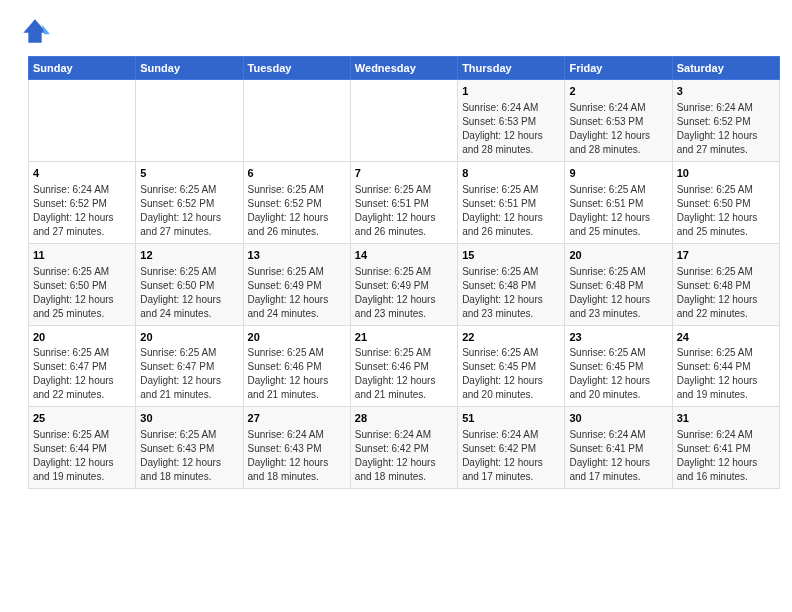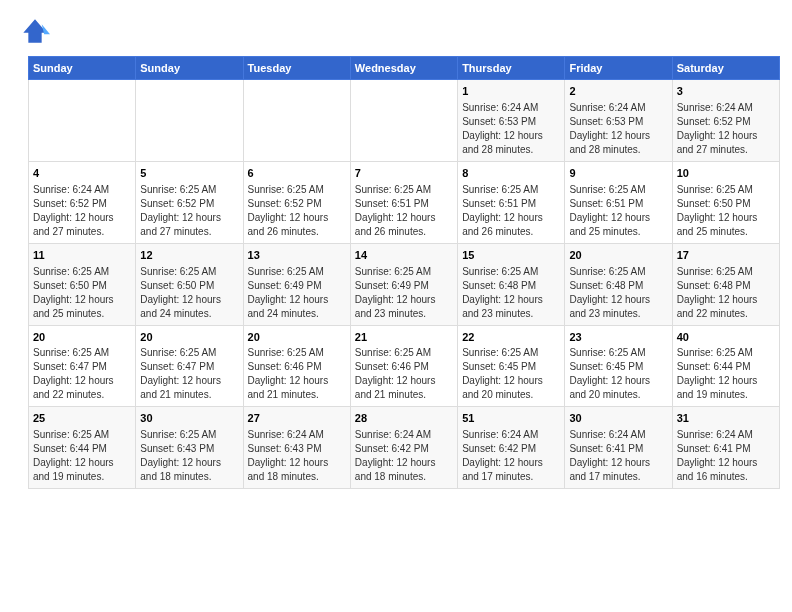--- a/index.html
+++ b/index.html
@@ -299,21 +299,21 @@
 and 20 minutes.</div>
           </td>
           <td>
             <span class="day-num">23</span>
             <div class="day-info" style="white-space: pre-line;">Sunrise: 6:25 AM
 Sunset: 6:45 PM
 Daylight: 12 hours
 and 20 minutes.</div>
           </td>
           <td>
-            <span class="day-num">40</span>
+            <span class="day-num">24</span>
             <div class="day-info" style="white-space: pre-line;">Sunrise: 6:25 AM
 Sunset: 6:44 PM
 Daylight: 12 hours
 and 19 minutes.</div>
           </td>
         </tr>
         <tr>
           <td>
             <span class="day-num">25</span>
             <div class="day-info" style="white-space: pre-line;">Sunrise: 6:25 AM

